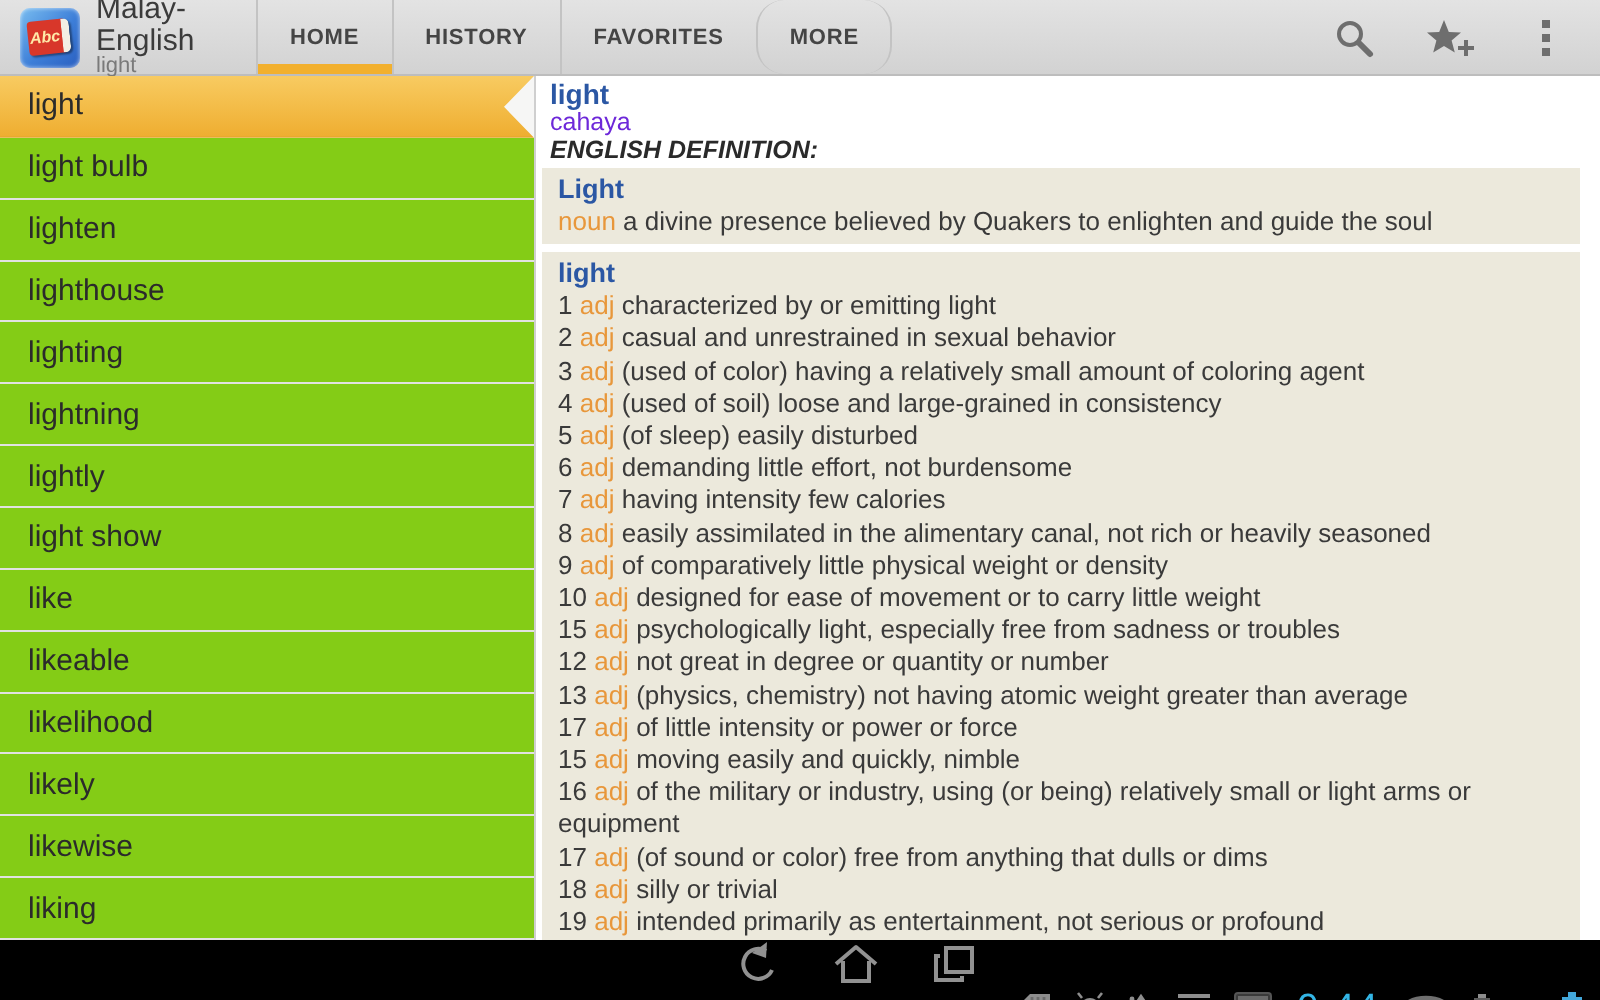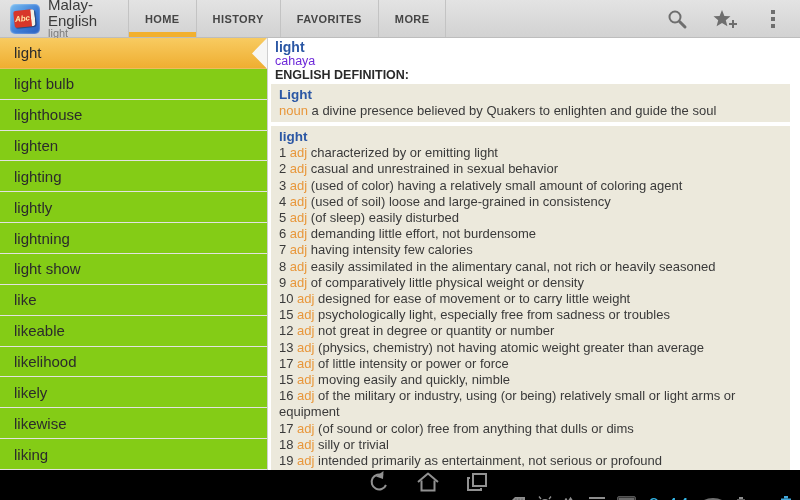--- a/index.html
+++ b/index.html
@@ -20,21 +20,21 @@
     color:#ffe9a8; font-size:8px; font-weight:bold; font-style:italic;
     display:flex; align-items:center; justify-content:center; }
   .app-titles{ margin-left:8px; line-height:1.05; }
   .app-title{ font-size:15px; color:#3b3b3b; }
   .app-subtitle{ font-size:11px; color:#7a7a7a; }
 
   .tabs{ display:flex; align-items:stretch; }
   .tab{ position:relative; display:flex; align-items:center; padding:0 16px;
     font-size:11px; font-weight:bold; letter-spacing:.4px; color:#454545;
     border-left:1px solid #c3c3c3; cursor:default; }
-  .tab:last-child{ border-right:1px solid #c3c3c3; }
+  .tab:last-child{ border-right:1px solid #c3c3c3;border-radius:14px; }
   .tab.active::after{ content:""; position:absolute; left:0; right:0; bottom:0;
     height:5px; background:#f2b02e; }
 
   .topbar-actions{ margin-left:auto; display:flex; align-items:center; gap:22px;
     padding-right:14px; }
   .action-btn{ width:26px; height:26px; display:flex; align-items:center; justify-content:center; }
   .dots{ display:flex; flex-direction:column; gap:3px; }
   .dots i{ width:4px; height:4px; background:#6e6e6e; display:block; }
 
   
@@ -44,21 +44,21 @@
     font-size:15px; color:#2b2b2b; border-bottom:1px solid #e2e2e0; background:#84cc16; }
   .word-row.selected{ background:linear-gradient(#f8cb61,#efae31); border-bottom-color:#e9a92f;
     clip-path:polygon(0 0,100% 0,calc(100% - 15px) 50%,100% 100%,0 100%); }
 
   
   .content{ position:absolute; top:38px; left:269px; right:0; bottom:30px;
     background:#fff; overflow:hidden; }
   .pane-header{ padding:2px 0 1px 6px; }
   .headword{ font-size:14px; font-weight:bold; color:#2b57a4; line-height:15px; }
   .translation{ font-size:12.5px; color:#6d28d9; line-height:13px; }
-  .section-label{ font-size:12.5px; font-weight:bold; color:#2a2a2a; line-height:15px; }
+  .section-label{ font-size:12.5px; font-weight:bold; color:#2a2a2a; line-height:15px;font-style:italic; }
   .card{ background:#ece9dc; margin:0 10px 4px 2px; padding:2px 8px 3px 8px; }
   .entry-title{ font-size:13.5px; font-weight:bold; color:#2b57a4; line-height:17px; }
   .sense{ font-size:13px; color:#3a3a3a; line-height:16.2px; }
   .sense .num{ color:#3a3a3a; }
   .sense .pos{ color:#e8973b; }
 
   
   .navbar{ position:absolute; left:0; bottom:0; width:800px; height:30px; background:#000;
     display:flex; align-items:center;flex-direction:column; }
   .nav-left{ display:flex; align-items:center; gap:21px; margin-left:56px; }
@@ -123,37 +123,37 @@
 
     <div class="word-row selected">
       <span>light</span>
     </div>
 
     <div class="word-row">
       <span>light bulb</span>
     </div>
 
     <div class="word-row">
+      <span>lighten</span>
+    </div>
+
+    <div class="word-row">
       <span>lighthouse</span>
     </div>
 
     <div class="word-row">
-      <span>lighten</span>
-    </div>
-
-    <div class="word-row">
       <span>lighting</span>
     </div>
 
     <div class="word-row">
+      <span>lightning</span>
+    </div>
+
+    <div class="word-row">
       <span>lightly</span>
-    </div>
-
-    <div class="word-row">
-      <span>lightning</span>
     </div>
 
     <div class="word-row">
       <span>light show</span>
     </div>
 
     <div class="word-row">
       <span>like</span>
     </div>
 

